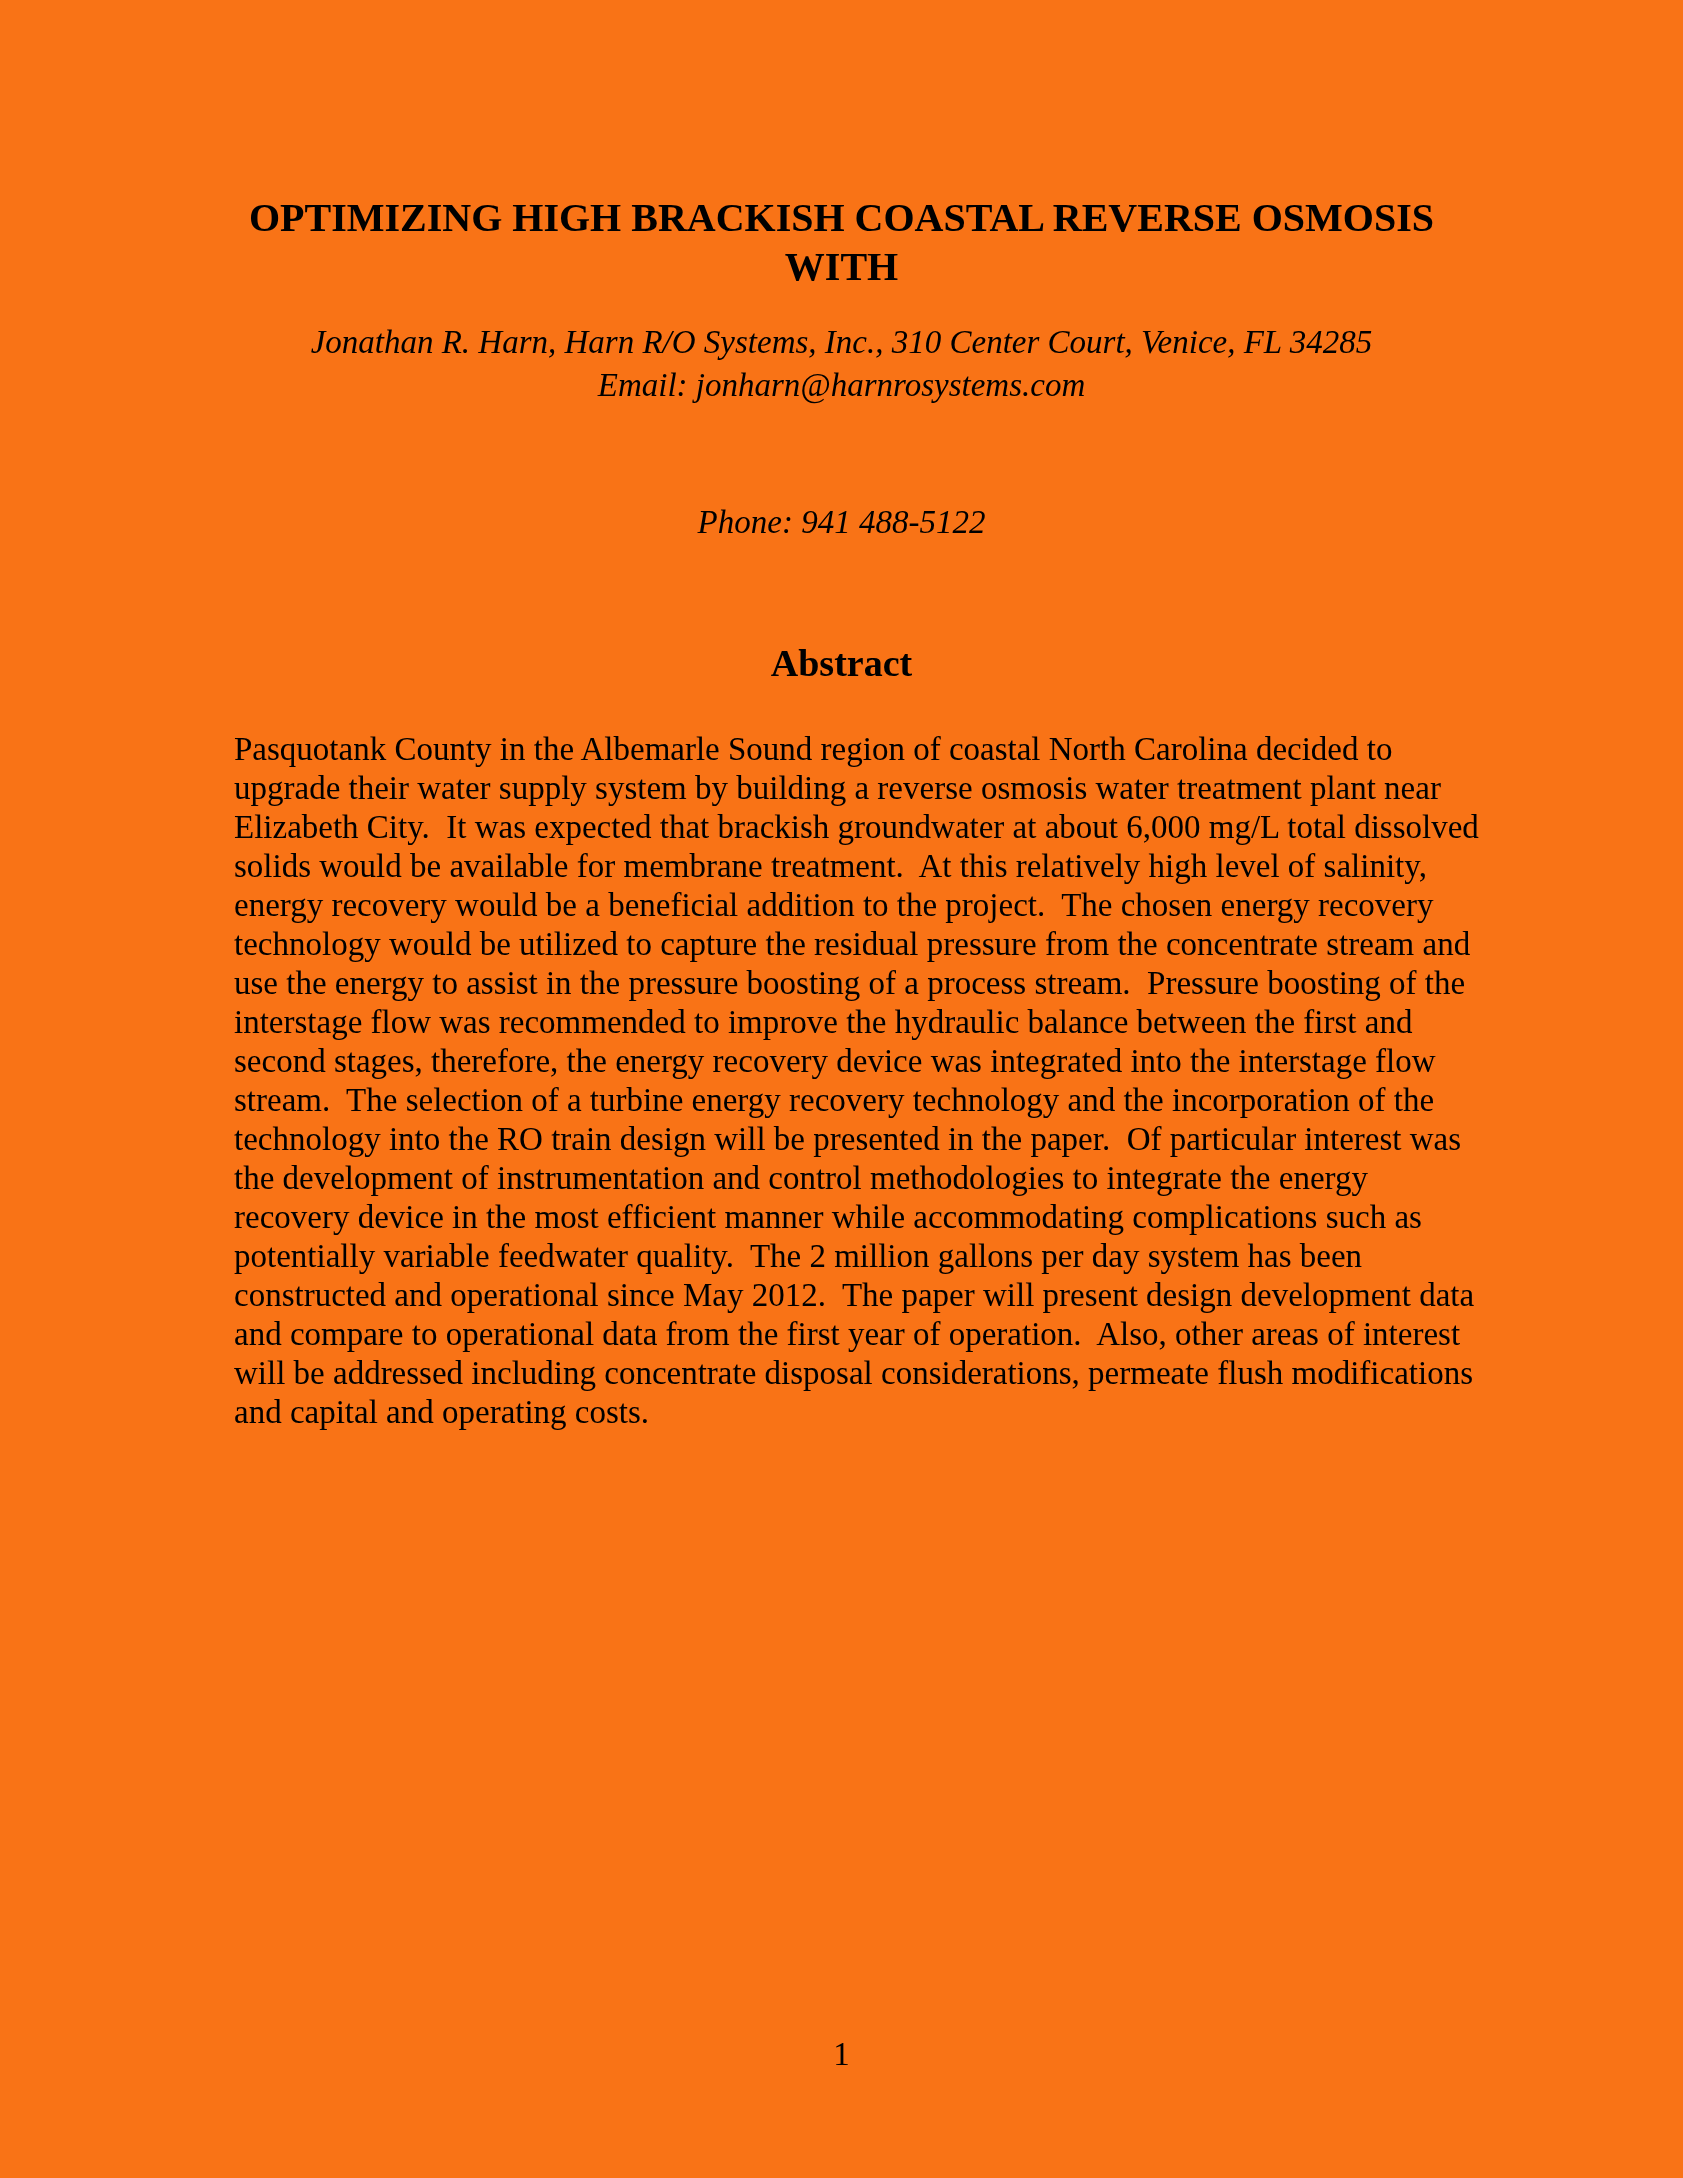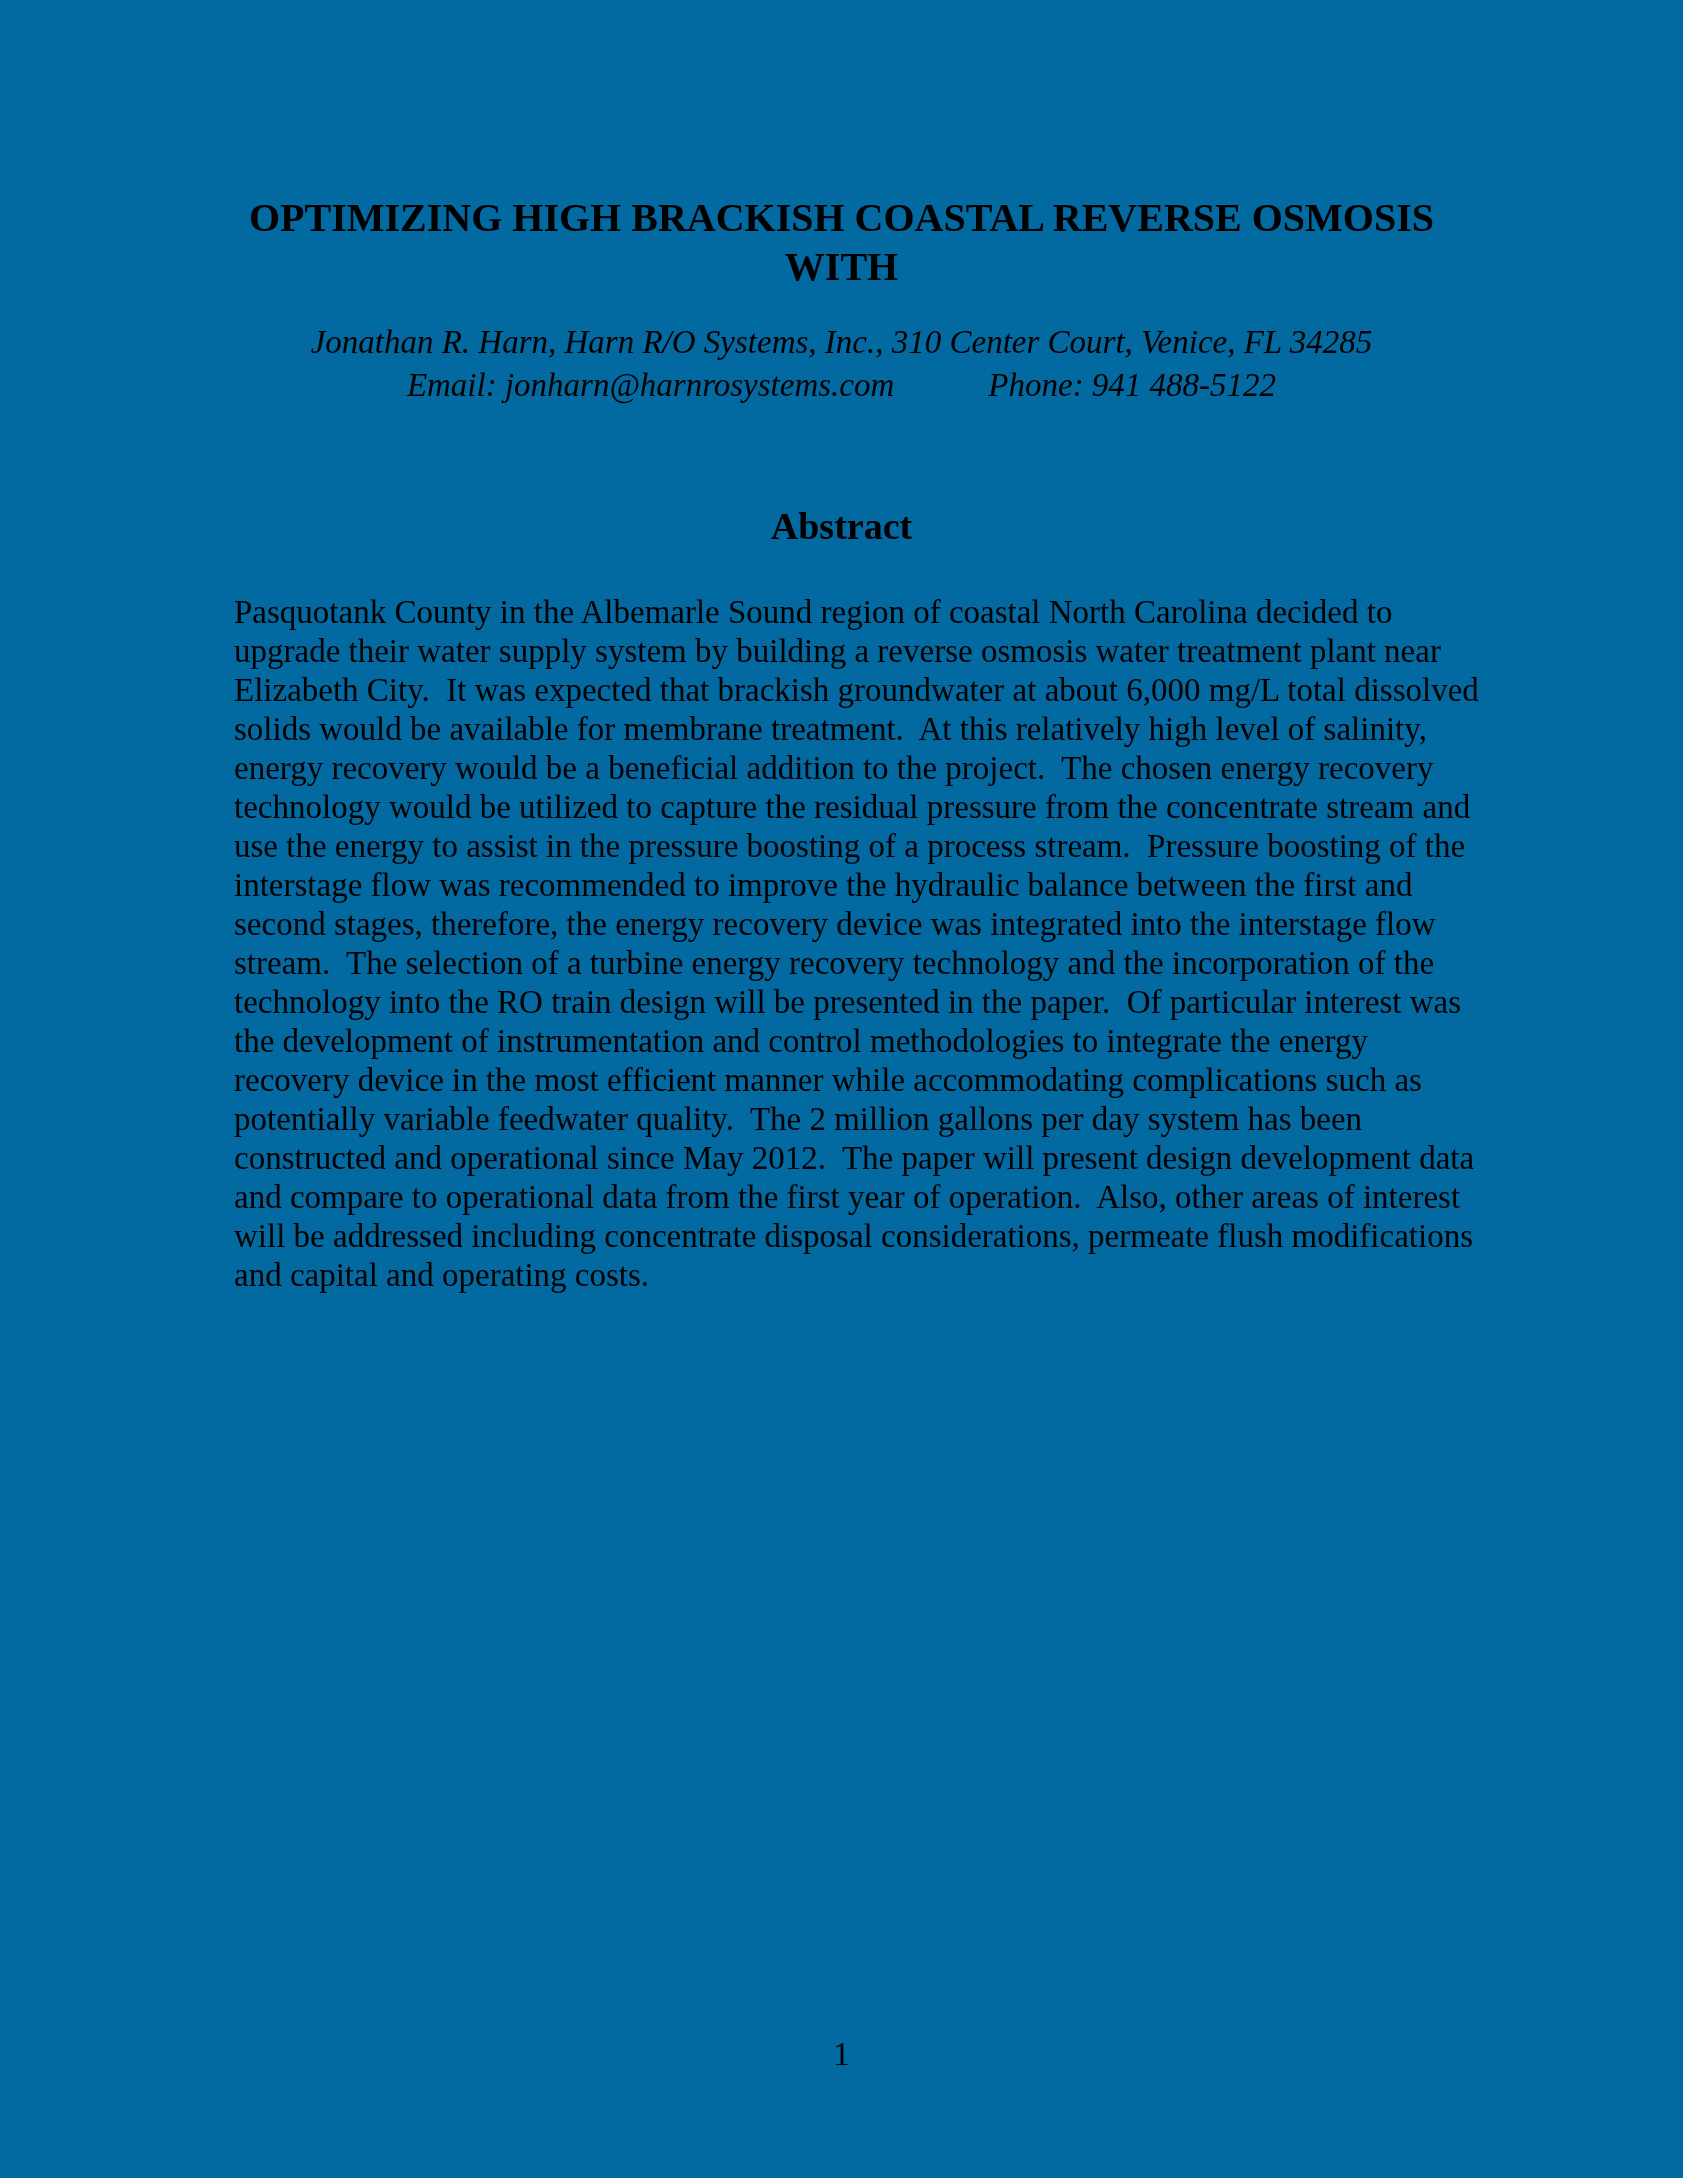--- a/index.html
+++ b/index.html
@@ -1,21 +1,21 @@
 <!DOCTYPE html>
 <html><head>
 <meta charset="utf-8">
 <style>
   * { margin: 0; padding: 0; box-sizing: border-box; }
   html, body { background: #ffffff; }
   .page {
     position: relative;
     width: 1683px;
     height: 2178px;
-    background: #0369a1;
+    background: #f97316;
     color: #000000;
     font-family: "Liberation Serif", "DejaVu Serif", serif;
     overflow: hidden;
   }
   .content {
     padding: 0 198px;
   }
   .paper-title {
     margin-top: 193px;
     text-align: center;
@@ -28,20 +28,21 @@
     margin-top: 30px;
     text-align: center;
     font-style: italic;
     font-size: 33px;
     line-height: 43px;
   }
   .contact-line {
     display: flex;
     justify-content: center;
     gap: 94px;
+    flex-direction: column;
   }
   .abstract-heading {
     margin-top: 96px;
     text-align: center;
     font-weight: bold;
     font-size: 38px;
     line-height: 46px;
   }
   .abstract-paragraph {
     margin-top: 44px;

